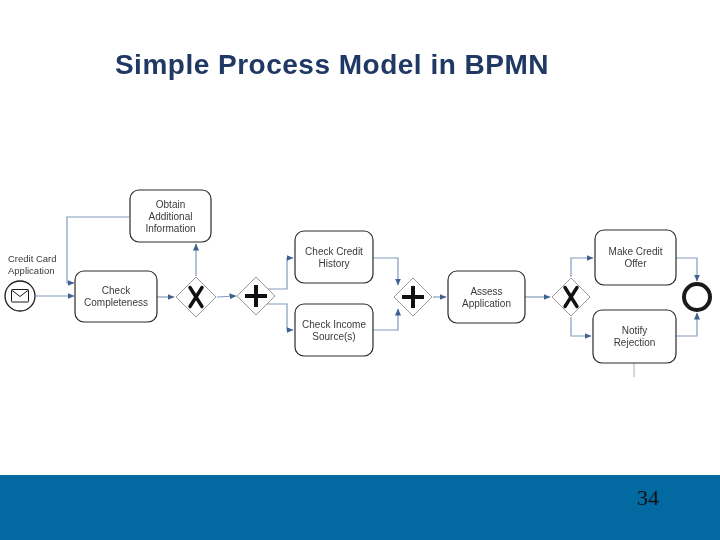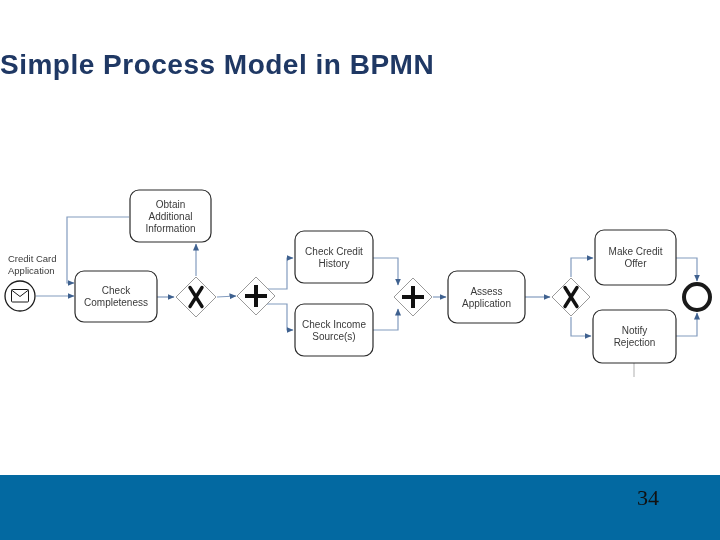--- a/index.html
+++ b/index.html
@@ -2,21 +2,21 @@
 <html><head>
 <meta charset="utf-8">
 <style>
   html,body{margin:0;padding:0;}
   body{
     width:720px;height:540px;position:relative;overflow:hidden;
     background:#ffffff;font-family:"Liberation Sans", sans-serif;
   }
   .title{
     position:absolute;top:49px;left:0;width:664px;
-    font-size:28px;font-weight:bold;
+    text-align:center;font-size:28px;font-weight:bold;
     letter-spacing:0.5px;
   }
   .diagram{
     position:absolute;left:0;top:0;width:720px;height:475px;
   }
   .footer-band{
     position:absolute;left:0;top:475px;width:720px;height:65px;
   }
   .page-number{
     position:absolute;left:612px;top:10px;width:72px;

